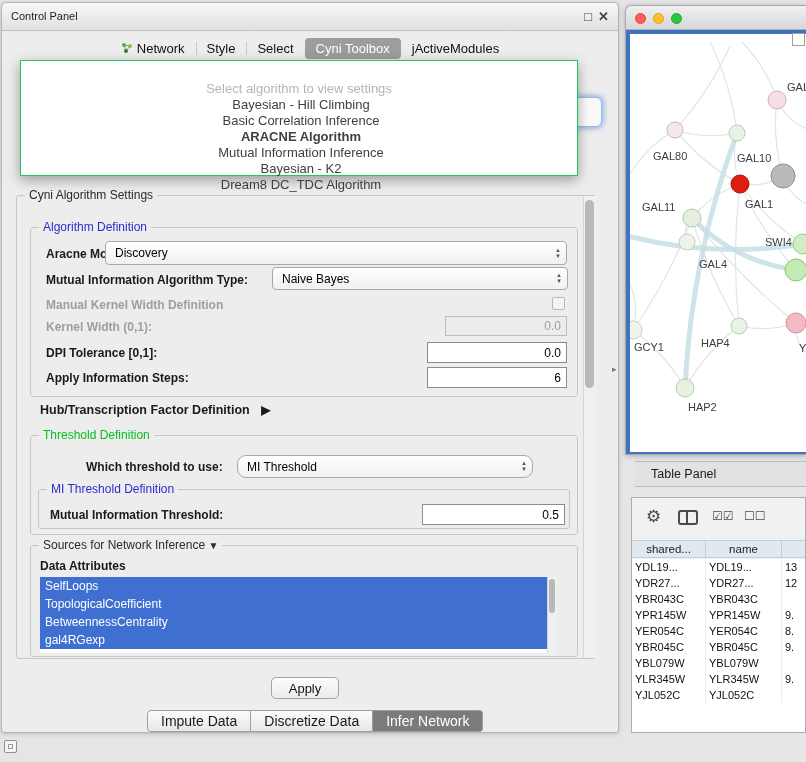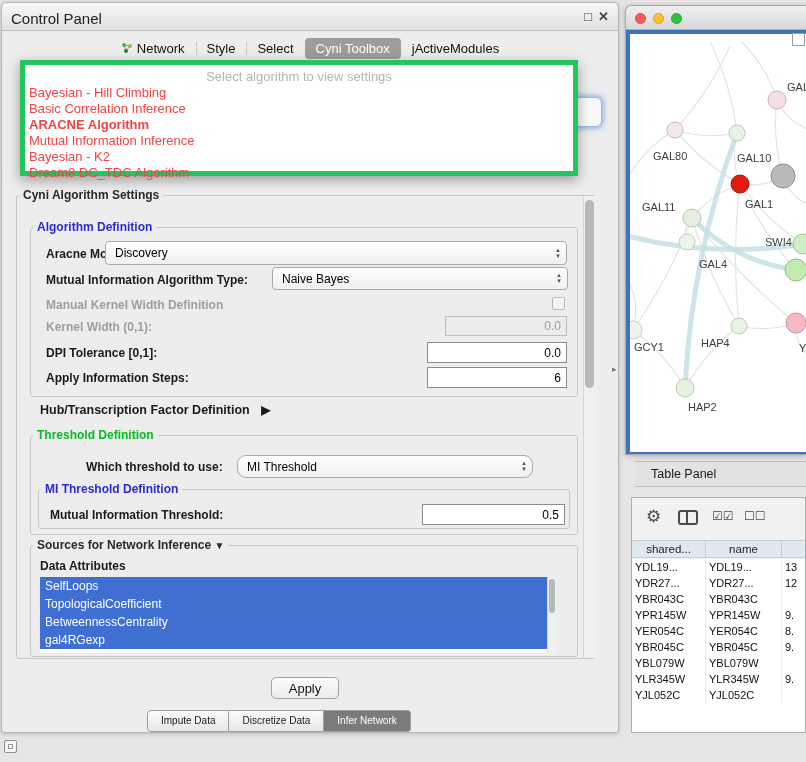--- a/index.html
+++ b/index.html
@@ -5,44 +5,44 @@
   * { box-sizing: border-box; margin: 0; padding: 0; }
   body { font-family: "Liberation Sans", sans-serif; }
   #page { position: relative; width: 806px; height: 762px; background: #e5e5e5; overflow: hidden; }
 
   
   #control-panel { position: absolute; left: 1px; top: 2px; width: 618px; height: 731px;
     background: #ededed; border: 1px solid #b5b5b5; border-radius: 5px 5px 3px 3px;
     box-shadow: 0 1px 4px rgba(0,0,0,.18); }
   #cp-titlebar { position: absolute; left: 0; right: 0; top: 0; height: 28px;
     background: linear-gradient(#f7f7f7, #e1e1e1); border-bottom: 1px solid #c2c2c2; border-radius: 5px 5px 0 0; }
-  #cp-title { position: absolute; left: 9px; top: 7px; font-size: 15px; color: #222; }
+  #cp-title { position: absolute; left: 9px; top: 7px; font-size: 11px; color: #222; }
   .winbtn { position: absolute; top: 6px; font-size: 13px; color: #444; cursor: default; }
 
   #tab-bar { position: absolute; left: 0; right: 0; top: 32px; height: 26px;
     display: flex; justify-content: center; align-items: center; }
   .tab { position: relative; padding: 0 11px; font-size: 13px; height: 21px; line-height: 21px; color: #111; white-space: nowrap; display: flex; align-items: center; }
   .tab:not(.selected) + .tab:not(.selected)::before { content: ''; position: absolute; left: 0; top: 4px; bottom: 4px; width: 1px; background: #c6c6c6; }
   .tab.selected { background: #9d9d9d; color: #fff; border-radius: 4px; }
 
   
   #algo-popup { position: absolute; left: 18px; top: 57px; width: 558px; height: 116px;
-    background: #fff; border: 5px solid #22c55e; box-shadow: 0 4px 12px rgba(0,0,0,.35); z-index: 50; padding-top: 3px; }
+    background: #fff; border: 1px solid #22c55e; box-shadow: 0 4px 12px rgba(0,0,0,.35); z-index: 50; padding-top: 19px; }
   .popup-header { text-align: center; color: #b4b4b4; font-size: 13px; height: 17px; line-height: 17px; }
-  .popup-item { font-size: 13px; height: 16px; line-height: 16px; padding-left: 4px; color: #ef4444; white-space: nowrap; }
+  .popup-item { font-size: 13px; height: 16px; line-height: 16px; padding-left: 4px; color: #404040; white-space: nowrap; text-align: center; }
   .popup-item.bold { font-weight: bold; }
 
   #algo-combo-focus { position: absolute; left: 560px; top: 94px; width: 40px; height: 30px;
     border-radius: 6px; background: #fafafa; border: 1px solid #9ab7e6;
     box-shadow: 0 0 5px 2px rgba(90,140,220,.55); z-index: 10; }
 
   
   .group { position: absolute; border: 1px solid #c7c7c7; border-radius: 3px; }
-  .group-title { position: absolute; top: -8px; left: 2px; background: #ededed; padding: 0 4px;
-    font-size: 12px; color: #2a2a2a; white-space: nowrap; font-weight: bold; }
+  .group-title { position: absolute; top: -8px; left: 8px; background: #ededed; padding: 0 4px;
+    font-size: 12px; color: #2a2a2a; white-space: nowrap; }
   .t-blue { color: #2b2bd0; }
   .t-green { color: #00c01e; }
 
   .lbl { position: absolute; font-size: 12px; font-weight: bold; color: #1a1a1a; white-space: nowrap; }
   .lbl.dis { color: #9e9e9e; }
 
   .combo { position: absolute; background: linear-gradient(#ffffff, #f0f0f0); border: 1px solid #a9a9a9;
     border-radius: 4px; display: flex; align-items: center; justify-content: space-between;
     font-size: 12px; padding: 0 5px 0 9px; color: #000; }
   .combo .arrows { display: flex; flex-direction: column; font-size: 6px; line-height: 5px; color: #555; gap: 1px; margin-left: 6px; }
@@ -57,21 +57,21 @@
   .attr-item { height: 18px; line-height: 18px; background: #3e6fd1; color: #fff; font-size: 12px; padding-left: 5px; white-space: nowrap; }
 
   .scroll-track { position: absolute; background: #f0f0f0; border-left: 1px solid #d5d5d5; }
   .scroll-thumb { position: absolute; background: #b9b9b9; border-radius: 5px; }
 
   #apply-btn { position: absolute; left: 269px; top: 674px; width: 68px; height: 22px;
     background: linear-gradient(#fdfdfd, #ebebeb); border: 1px solid #a3a3a3; border-radius: 5px;
     font-size: 13px; color: #111; display: flex; align-items: center; justify-content: center; }
 
   #bottom-tabs { position: absolute; left: 145px; top: 707px; height: 22px; display: flex; }
-  .seg { height: 22px; line-height: 20px; padding: 0 13px; font-size: 10px; color: #1a1a1a;
+  .seg { height: 22px; line-height: 20px; padding: 0 13px; font-size: 14px; color: #1a1a1a;
     background: linear-gradient(#fbfbfb, #e7e7e7); border: 1px solid #9f9f9f; border-left: none; white-space: nowrap; }
   .seg:first-child { border-left: 1px solid #9f9f9f; border-radius: 4px 0 0 4px; }
   .seg:last-child { border-radius: 0 4px 4px 0; }
   .seg.selected { background: #7b7b7b; color: #fff; }
 
   
   #net-window { position: absolute; left: 625px; top: 5px; width: 181px; height: 450px;
     border: 1px solid #a8a8a8; border-right: none; border-radius: 6px 0 0 0; box-shadow: 0 1px 5px rgba(0,0,0,.25); }
   #net-titlebar { position: absolute; left: 0; right: 0; top: 0; height: 24px;
     background: linear-gradient(#f0f0f0, #d7d7d7); border-radius: 6px 0 0 0; border-bottom: 1px solid #b0b0b0; }

